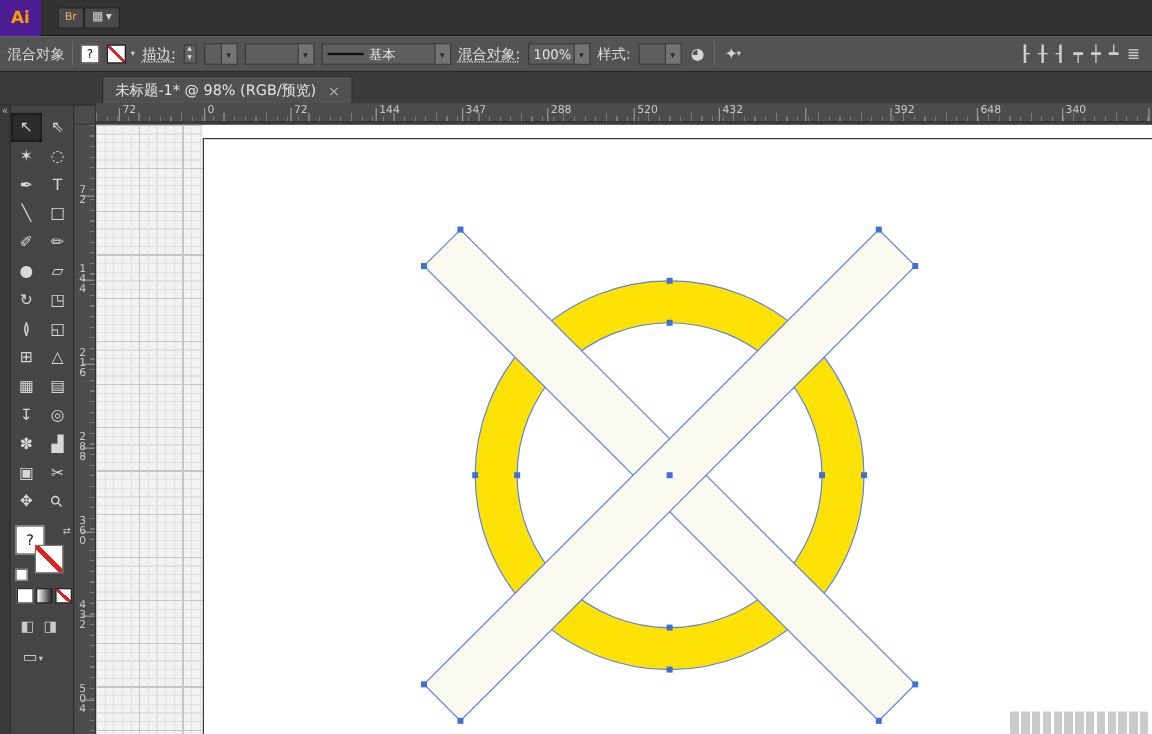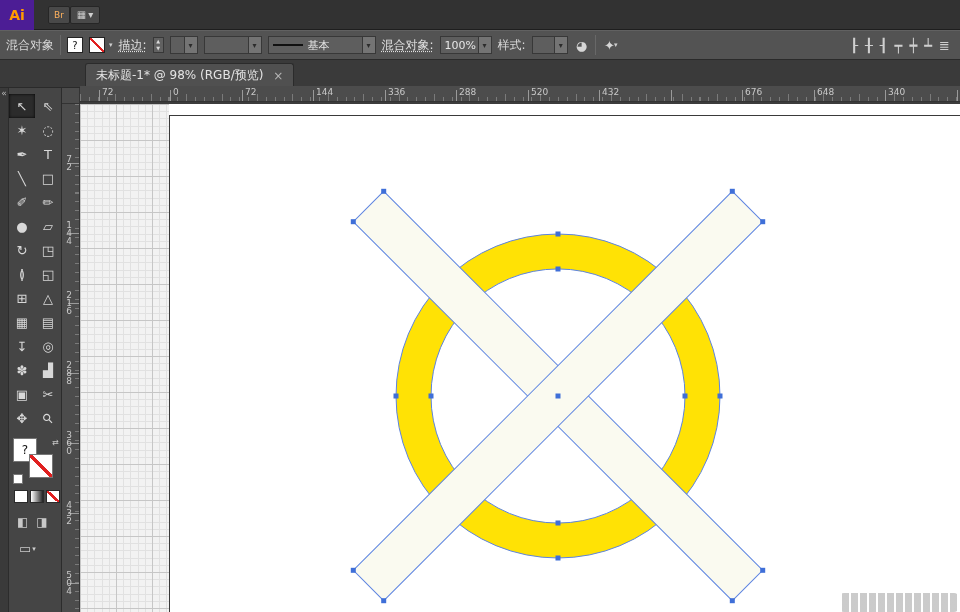--- a/index.html
+++ b/index.html
@@ -277,31 +277,31 @@
     <div class="h-mid"></div>
   <div class="h-tick" style="left: 19px;"></div>
       <div class="h-label" style="left: 22px;">72</div>
       <div class="h-tick" style="left: 90px;"></div>
       <div class="h-label" style="left: 93px;">0</div>
       <div class="h-tick" style="left: 162px;"></div>
       <div class="h-label" style="left: 165px;">72</div>
       <div class="h-tick" style="left: 233px;"></div>
       <div class="h-label" style="left: 236px;">144</div>
       <div class="h-tick" style="left: 305px;"></div>
-      <div class="h-label" style="left: 308px;">336</div>
+      <div class="h-label" style="left: 308px;">347</div>
       <div class="h-tick" style="left: 376px;"></div>
       <div class="h-label" style="left: 379px;">288</div>
       <div class="h-tick" style="left: 448px;"></div>
       <div class="h-label" style="left: 451px;">520</div>
       <div class="h-tick" style="left: 519px;"></div>
       <div class="h-label" style="left: 522px;">432</div>
       <div class="h-tick" style="left: 591px;"></div>
       <div class="h-label" style="left: 594px; margin-top: 32px;">504</div>
       <div class="h-tick" style="left: 662px;"></div>
-      <div class="h-label" style="left: 665px;">676</div>
+      <div class="h-label" style="left: 665px;">392</div>
       <div class="h-tick" style="left: 734px;"></div>
       <div class="h-label" style="left: 737px;">648</div>
       <div class="h-tick" style="left: 805px;"></div>
       <div class="h-label" style="left: 808px;">340</div>
       <div class="h-tick" style="left: 877px;"></div>
     </div>
   <div class="v-ruler">
     <div class="v-minor"></div>
   <div class="v-tick" style="top: 59px;"></div>
       <div class="v-label" style="top: 59px;">7

